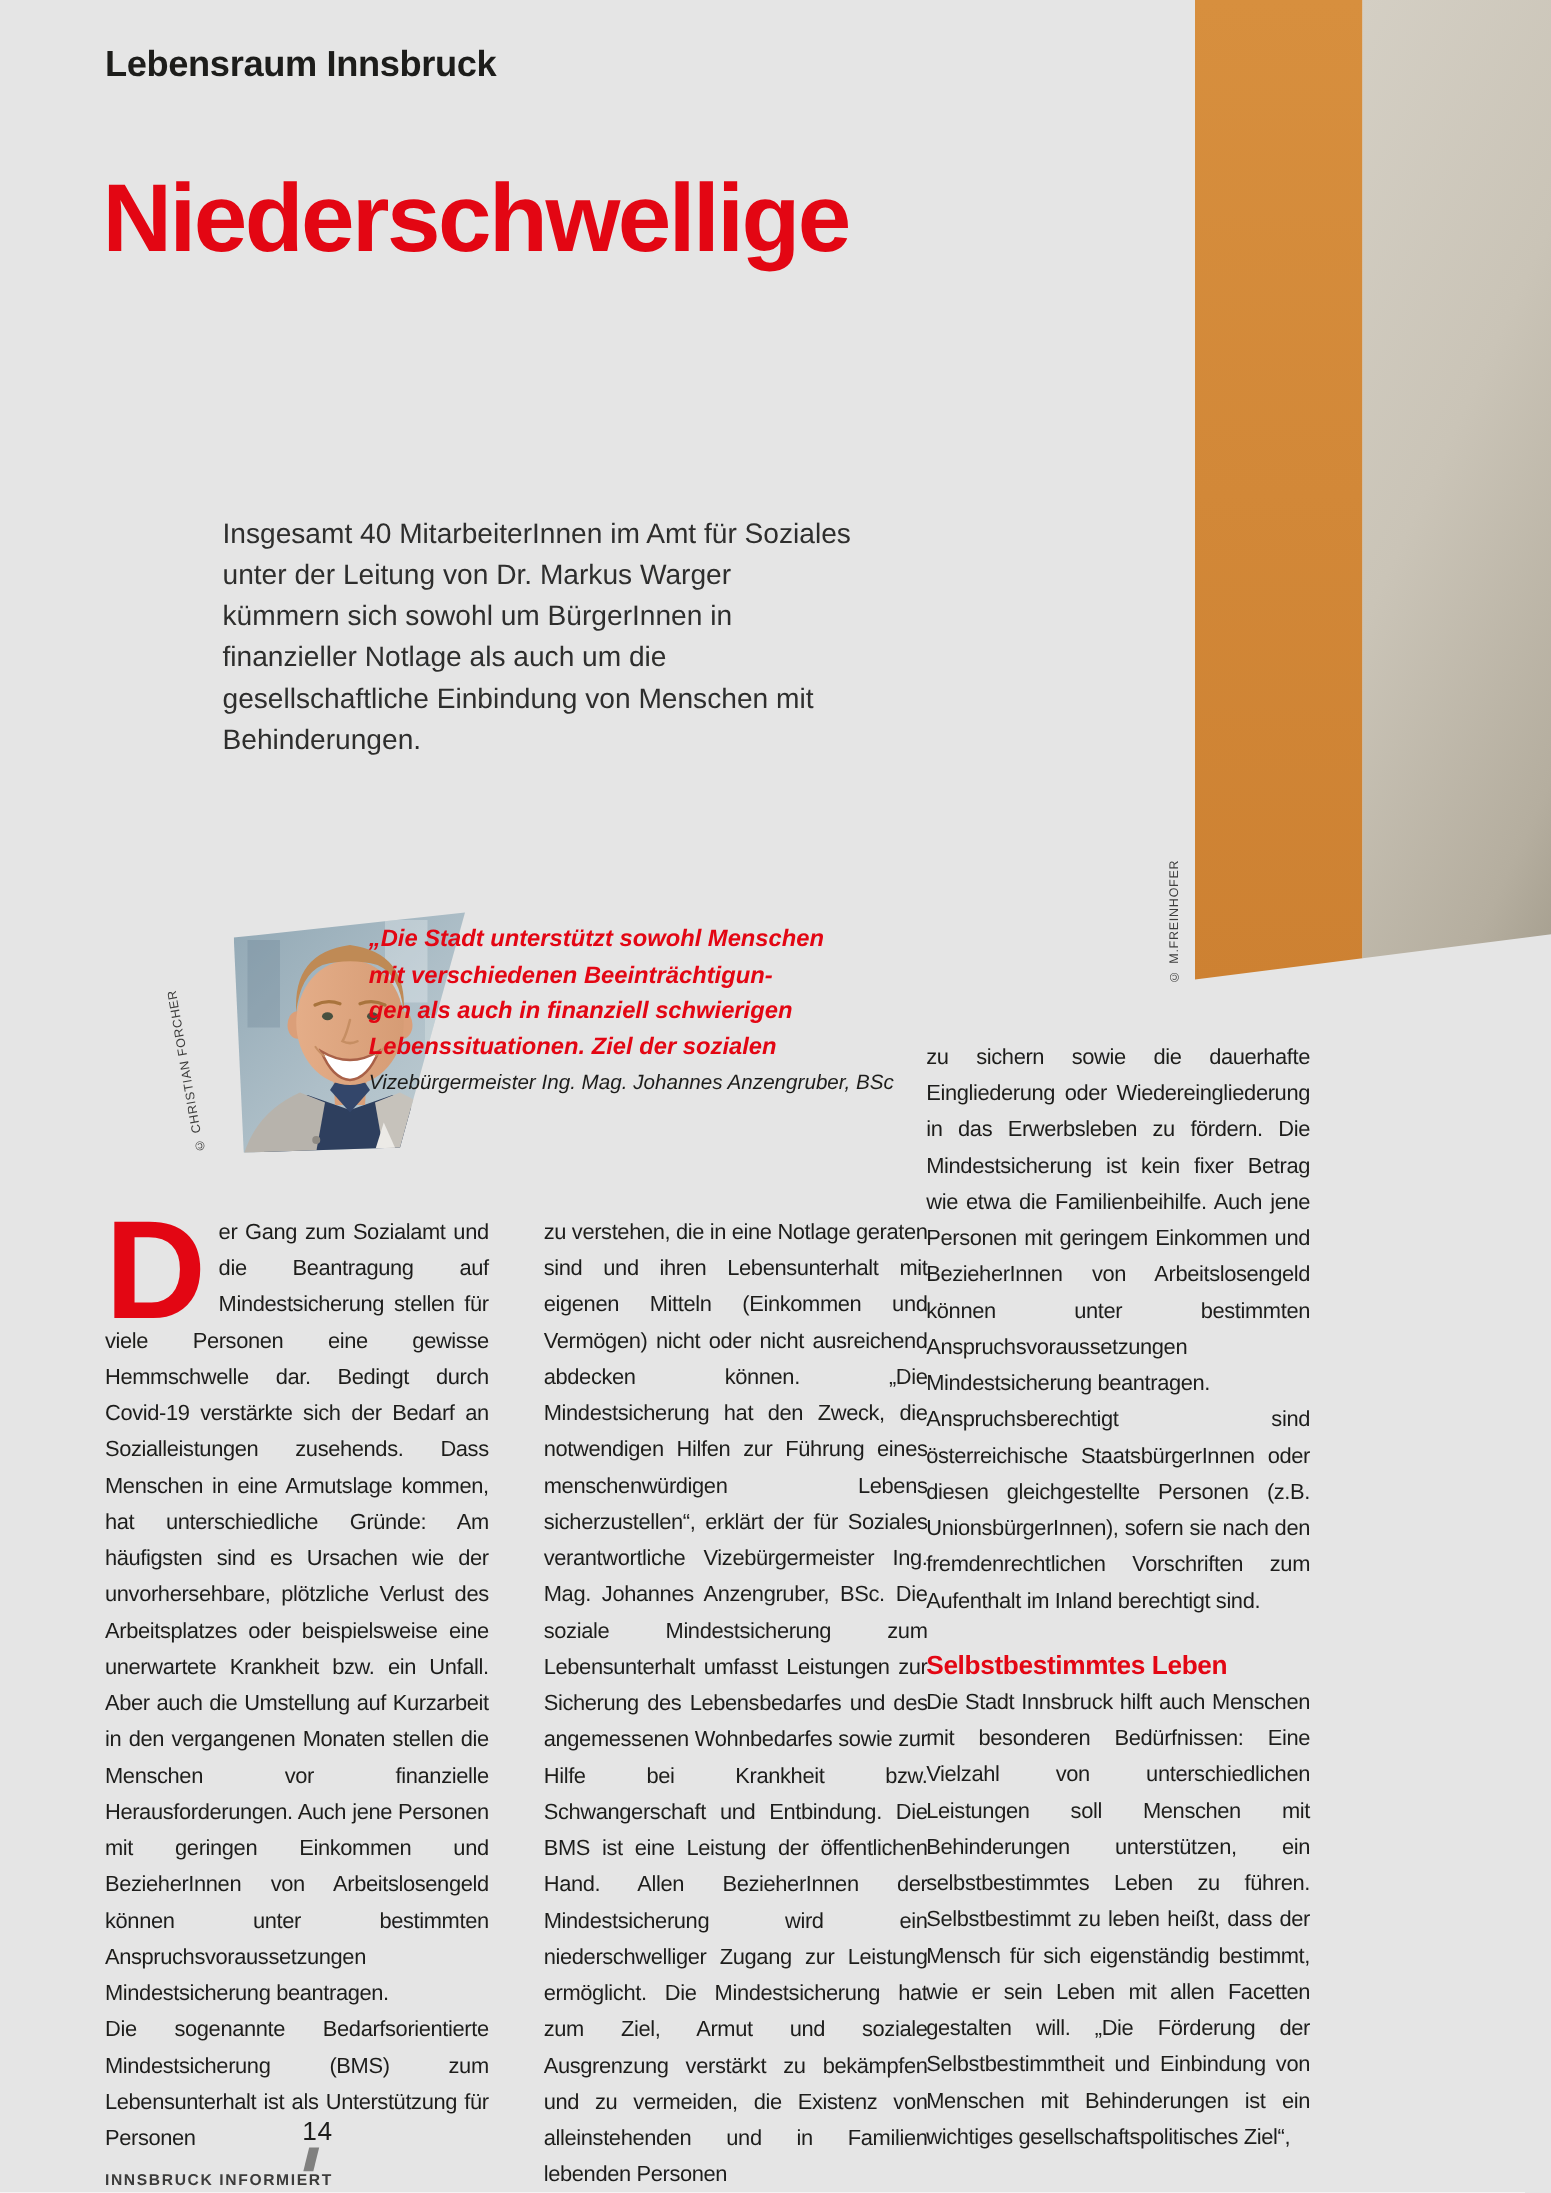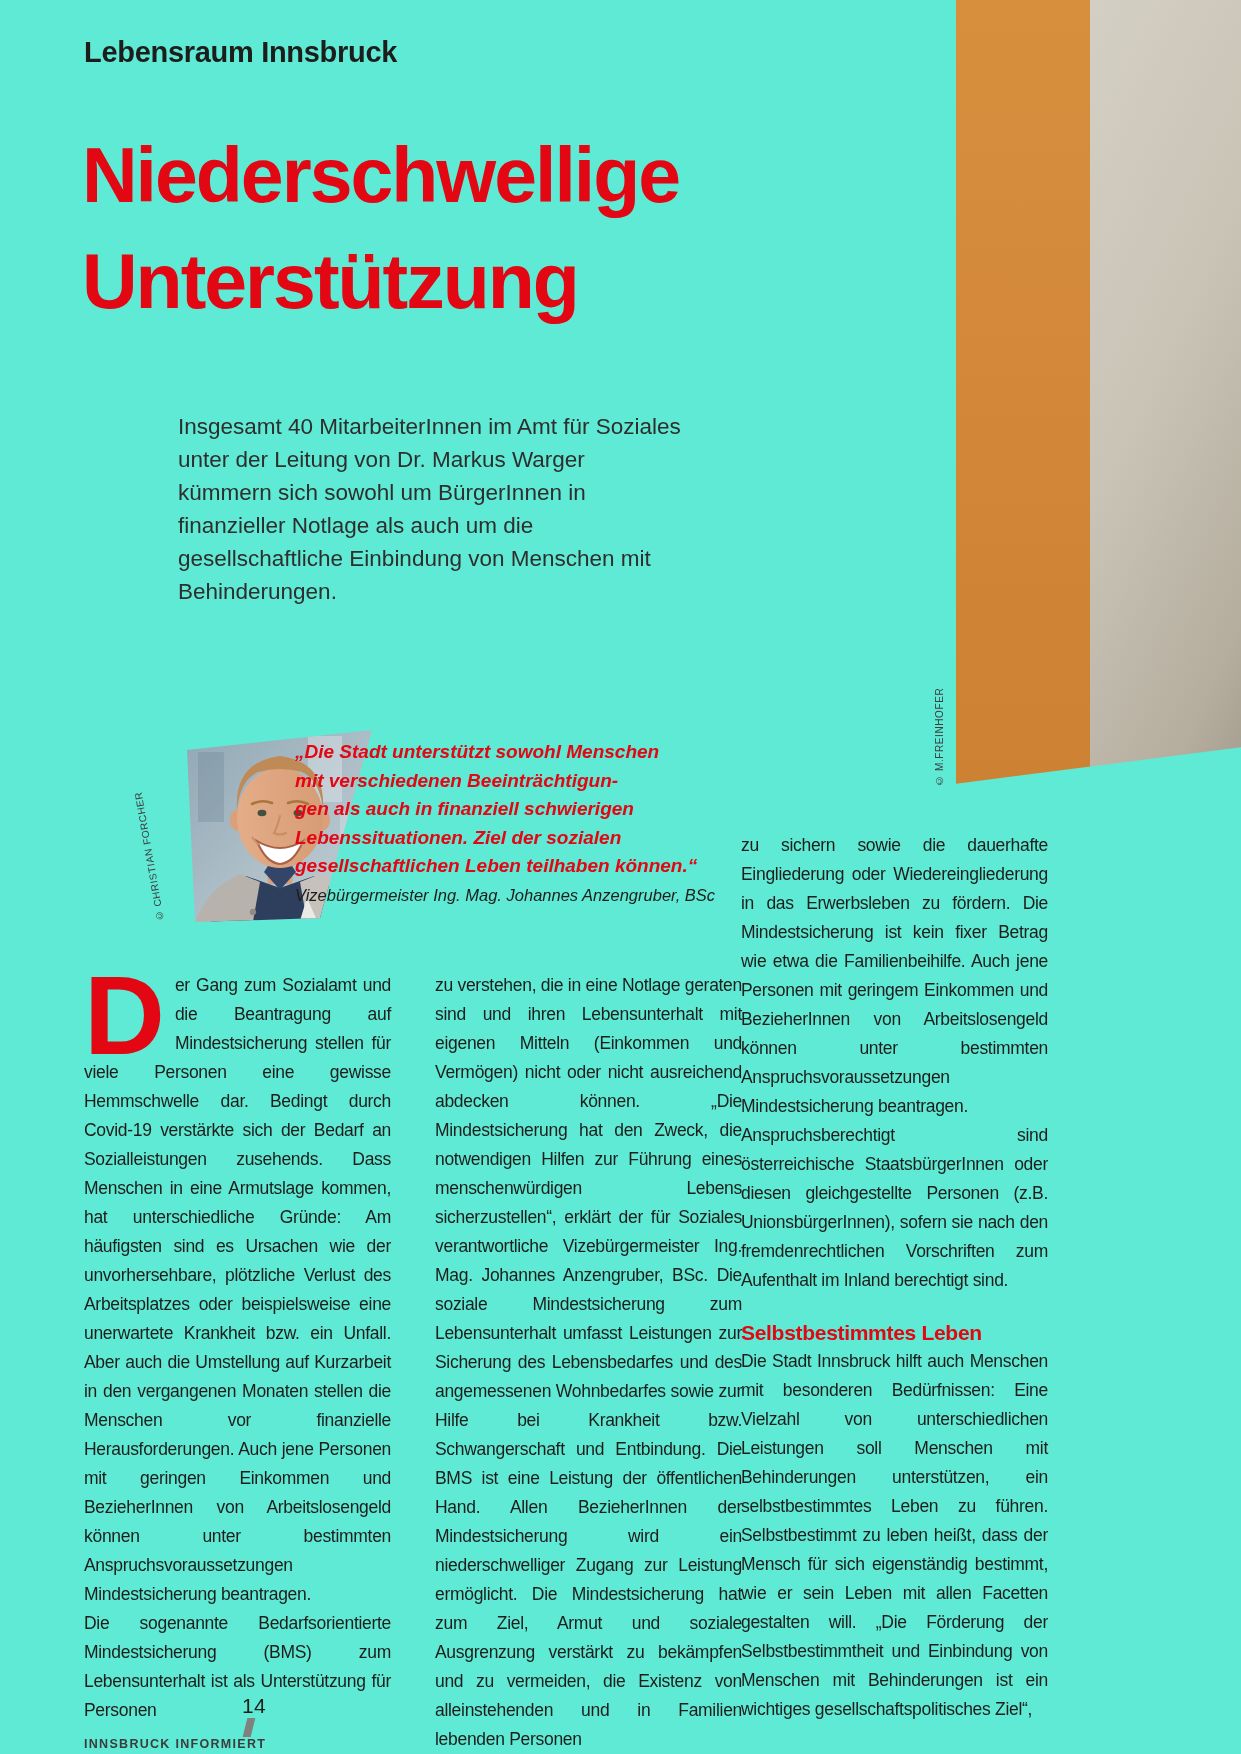--- a/index.html
+++ b/index.html
@@ -3,21 +3,21 @@
 <meta charset="utf-8">
 <style>
   :root{
     --accent-red:#e30613;
     --text:#1d1d1b;
     --text-soft:#3c3c3b;
   }
   *{margin:0;padding:0;box-sizing:border-box;}
   html,body{background:#ffffff;}
   body{font-family:"Liberation Sans","DejaVu Sans",sans-serif;color:var(--text);}
-  .page{position:relative;width:1241px;height:1754px;background:#5eead4;overflow:hidden;}
+  .page{position:relative;width:1241px;height:1754px;background:#e5e5e5;overflow:hidden;}
 
   .kicker{position:absolute;left:84px;top:36px;font-size:29px;font-weight:bold;color:var(--text);letter-spacing:-0.3px;}
 
   .title{position:absolute;left:82px;top:122px;font-size:77px;line-height:106px;font-weight:bold;color:var(--accent-red);letter-spacing:-2px;}
   .title span{display:block;}
 
   .intro{position:absolute;left:178px;top:410px;width:505px;font-size:22.5px;line-height:33px;color:#2e2e2d;}
 
   
   .wall-photo{position:absolute;left:956px;top:0;width:285px;height:790px;
@@ -63,21 +63,20 @@
 </style>
 </head>
 <body>
 
 <div class="page">
 
   <div class="kicker">Lebensraum Innsbruck</div>
 
   <h1 class="title">
       <span>Niederschwellige</span>
-      <span>Unterstützung</span>
     </h1>
 
   <p class="intro">Insgesamt 40 MitarbeiterInnen im Amt für Soziales unter der Leitung von Dr. Markus Warger kümmern sich sowohl um BürgerInnen in finanzieller Notlage als auch um die gesellschaftliche Einbindung von Menschen mit Behinderungen.</p>
 
   <div class="wall-photo">
     <div class="wall-orange"></div>
     <div class="wall-gray"></div>
   </div>
   <div class="credit-vertical credit-freinhofer">© M.FREINHOFER</div>
 
@@ -127,21 +126,20 @@
       <path d="M128,115 Q124,121 120,123" stroke="#c68e63" stroke-width="1.6" fill="none"></path>
     </svg>
   </div>
   <div class="credit-vertical credit-forcher">© CHRISTIAN FORCHER</div>
 
   <div class="quote">
     <div class="quote-line">„Die Stadt unterstützt sowohl Menschen</div>
     <div class="quote-line">mit verschiedenen Beeinträchtigun-</div>
     <div class="quote-line">gen als auch in finanziell schwierigen</div>
     <div class="quote-line">Lebenssituationen. Ziel der sozialen</div>
-    <div class="quote-line">gesellschaftlichen Leben teilhaben können.“</div>
     <div class="quote-attribution">Vizebürgermeister Ing. Mag. Johannes Anzengruber, BSc</div>
   </div>
 
   <div class="col col-1">
     <p><span class="dropcap">D</span><span>er Gang zum Sozialamt und die Beantragung auf Mindestsicherung stellen für viele Personen eine gewisse Hemmschwelle dar. Bedingt durch Covid-19 verstärkte sich der Bedarf an Sozialleistungen zusehends. Dass Menschen in eine Armutslage kommen, hat unterschiedliche Gründe: Am häufigsten sind es Ursachen wie der unvorhersehbare, plötzliche Verlust des Arbeitsplatzes oder beispielsweise eine unerwartete Krankheit bzw. ein Unfall. Aber auch die Umstellung auf Kurzarbeit in den vergangenen Monaten stellen die Menschen vor finanzielle Herausforderungen. Auch jene Personen mit geringen Einkommen und BezieherInnen von Arbeitslosengeld können unter bestimmten Anspruchsvoraussetzungen Mindestsicherung beantragen.</span></p>
     <p>Die sogenannte Bedarfsorientierte Mindestsicherung (BMS) zum Lebensunterhalt ist als Unterstützung für Personen</p>
   </div>
 
   <div class="col col-2">
     <p>zu verstehen, die in eine Notlage geraten sind und ihren Lebensunterhalt mit eigenen Mitteln (Einkommen und Vermögen) nicht oder nicht ausreichend abdecken können. „Die Mindestsicherung hat den Zweck, die notwendigen Hilfen zur Führung eines menschenwürdigen Lebens sicherzustellen“, erklärt der für Soziales verantwortliche Vizebürgermeister Ing. Mag. Johannes Anzengruber, BSc. Die soziale Mindestsicherung zum Lebensunterhalt umfasst Leistungen zur Sicherung des Lebensbedarfes und des angemessenen Wohnbedarfes sowie zur Hilfe bei Krankheit bzw. Schwangerschaft und Entbindung. Die BMS ist eine Leistung der öffentlichen Hand. Allen BezieherInnen der Mindestsicherung wird ein niederschwelliger Zugang zur Leistung ermöglicht. Die Mindestsicherung hat zum Ziel, Armut und soziale Ausgrenzung verstärkt zu bekämpfen und zu vermeiden, die Existenz von alleinstehenden und in Familien lebenden Personen</p>

